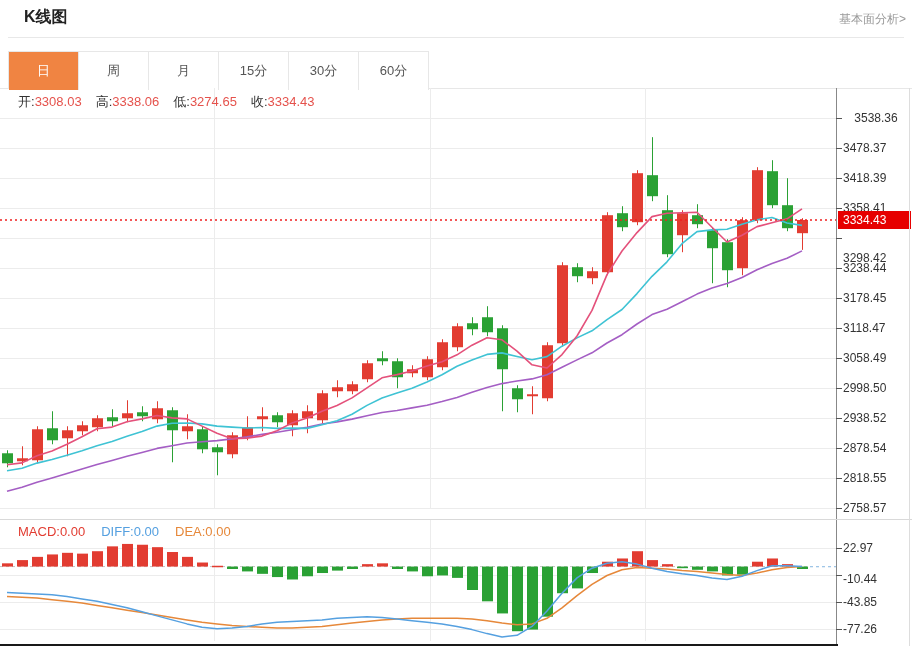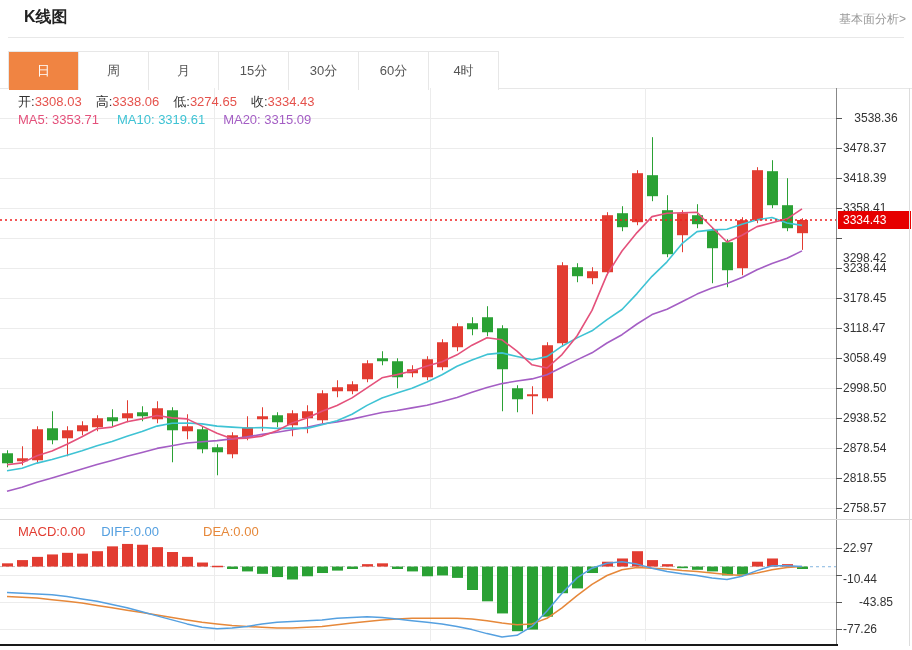--- a/index.html
+++ b/index.html
@@ -37,21 +37,20 @@
   <a class="fund-link">基本面分析&gt;</a>
   <div class="title-divider"></div>
   <div class="tab-underline"></div>
   <div class="tabbar" id="tabbar">
       <div class="tab active" style="background: rgb(240, 132, 66);">日</div>
       <div class="tab">周</div>
       <div class="tab">月</div>
       <div class="tab">15分</div>
       <div class="tab">30分</div>
       <div class="tab">60分</div>
-      <div class="tab">4时</div>
     </div>
 
   <svg class="panel" id="mainChart" width="912" height="432">
       <g>
         <line x1="0" y1="30" x2="836" y2="30" stroke="#ececec" stroke-width="1" shape-rendering="crispEdges"></line>
         <line x1="0" y1="60" x2="836" y2="60" stroke="#ececec" stroke-width="1" shape-rendering="crispEdges"></line>
         <line x1="0" y1="90" x2="836" y2="90" stroke="#ececec" stroke-width="1" shape-rendering="crispEdges"></line>
         <line x1="0" y1="120" x2="836" y2="120" stroke="#ececec" stroke-width="1" shape-rendering="crispEdges"></line>
         <line x1="0" y1="150" x2="836" y2="150" stroke="#ececec" stroke-width="1" shape-rendering="crispEdges"></line>
         <line x1="0" y1="180" x2="836" y2="180" stroke="#ececec" stroke-width="1" shape-rendering="crispEdges"></line>
@@ -282,43 +281,42 @@
       </g>
       <g>
         <polyline points="7,72.4 22,73.2 37,74.0 52,74.8 67,76.5 82,78.9 97,81.3 112,84.5 127,87.8 142,91.8 157,95.9 172,99.9 187,103.9 202,107.2 217,108.8 232,108.0 247,106.4 262,103.9 277,102.3 292,101.5 307,100.7 322,99.9 337,98.3 352,97.5 367,96.7 382,97.5 397,99.1 412,100.7 427,102.3 442,103.9 457,106.4 472,109.6 487,113.6 502,116.9 517,115.3 532,106.4 547,91.0 562,73.2 577,57.9 592,48.2 607,43.3 622,41.7 637,44.1 652,48.2 667,51.4 682,53.8 697,55.5 712,57.9 727,59.5 742,56.3 757,50.6 772,45.8 787,45.8 802,46.6" fill="none" stroke="#55a0e0" stroke-width="1.5" stroke-linejoin="round"></polyline>
       </g>
       <g>
         <line x1="810" y1="46.56300508829692" x2="836" y2="46.56300508829692" stroke="#9fc6e8" stroke-width="1.2" stroke-dasharray="3,3"></line>
       </g>
     </svg>
 
   <div class="ohlc-row" id="ohlcRow"><span class="lbl">开:</span><span class="val" style="color: rgb(229, 82, 76);">3308.03</span><span class="lbl">高:</span><span class="val" style="color: rgb(229, 82, 76);">3338.06</span><span class="lbl">低:</span><span class="val" style="color: rgb(229, 82, 76);">3274.65</span><span class="lbl">收:</span><span class="val" style="color: rgb(229, 82, 76);">3334.43</span></div>
-  <div class="ma-row" id="maRow"><span style="color: rgb(228, 81, 123);">MA5: 3353.71</span><span style="color: rgb(63, 195, 212);">MA10: 3319.61</span><span style="color: rgb(164, 94, 196);">MA20: 3315.09</span></div>
-  <div class="macd-row" id="macdRow"><span style="color: rgb(226, 60, 49);">MACD:0.00</span><span style="color: rgb(85, 160, 224);">DIFF:0.00</span><span style="color: rgb(230, 136, 58); margin-left: 28px;">DEA:0.00</span></div>
+  <div class="macd-row" id="macdRow"><span style="color: rgb(226, 60, 49);">MACD:0.00</span><span style="color: rgb(85, 160, 224);">DIFF:0.00</span><span style="color: rgb(230, 136, 58);">DEA:0.00</span></div>
 
   <div id="yLabelsMain">
       <div class="ylabel" style="top: 111px; text-align: center;">3538.36</div>
       <div class="ylabel" style="top: 141px;">3478.37</div>
       <div class="ylabel" style="top: 171px;">3418.39</div>
       <div class="ylabel" style="top: 201px;">3358.41</div>
       <div class="ylabel" style="top: 231px; margin-top: 20px;">3298.42</div>
       <div class="ylabel" style="top: 261px;">3238.44</div>
       <div class="ylabel" style="top: 291px;">3178.45</div>
       <div class="ylabel" style="top: 321px;">3118.47</div>
       <div class="ylabel" style="top: 351px;">3058.49</div>
       <div class="ylabel" style="top: 381px;">2998.50</div>
       <div class="ylabel" style="top: 411px;">2938.52</div>
       <div class="ylabel" style="top: 441px;">2878.54</div>
       <div class="ylabel" style="top: 471px;">2818.55</div>
       <div class="ylabel" style="top: 501px;">2758.57</div>
     </div>
   <div id="yLabelsMacd">
       <div class="ylabel" style="top: 541px;">22.97</div>
       <div class="ylabel" style="top: 572px;">-10.44</div>
-      <div class="ylabel" style="top: 595px; text-align: center;">-43.85</div>
+      <div class="ylabel" style="top: 595px;">-43.85</div>
       <div class="ylabel" style="top: 622px;">-77.26</div>
     </div>
 
   <div class="price-tag" id="priceTag" style="top: 210.992px; background: rgb(230, 0, 0);">3334.43</div>
 
   <div class="panel-sep"></div>
   <div class="bottom-line"></div>
   <div class="right-border"></div>
 </div>
 

